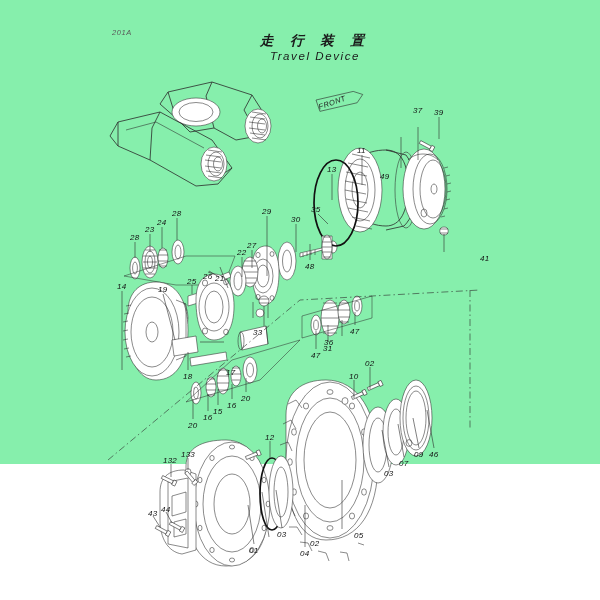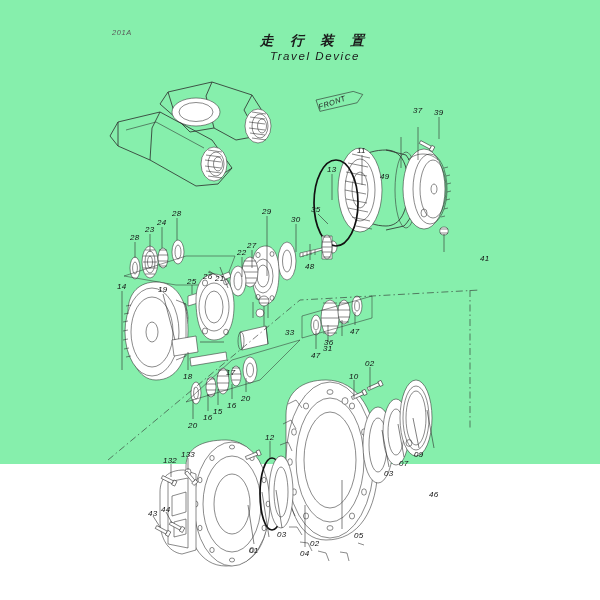--- a/index.html
+++ b/index.html
@@ -544,36 +544,36 @@
       <div class="cal" style="left: 247px; top: 241px;">27</div>
       <div class="cal" style="left: 117px; top: 282px;">14</div>
       <div class="cal" style="left: 158px; top: 285px;">19</div>
       <div class="cal" style="left: 226px; top: 340px; margin-top: 28px;">17</div>
       <div class="cal" style="left: 183px; top: 372px;">18</div>
       <div class="cal" style="left: 188px; top: 421px;">20</div>
       <div class="cal" style="left: 203px; top: 413px;">16</div>
       <div class="cal" style="left: 213px; top: 407px;">15</div>
       <div class="cal" style="left: 227px; top: 401px;">16</div>
       <div class="cal" style="left: 241px; top: 394px;">20</div>
-      <div class="cal" style="left: 253px; top: 328px; margin-left: 32px;">33</div>
+      <div class="cal" style="left: 253px; top: 328px;">33</div>
       <div class="cal" style="left: 311px; top: 351px;">47</div>
       <div class="cal" style="left: 323px; top: 344px;">31</div>
       <div class="cal" style="left: 324px; top: 338px;">36</div>
       <div class="cal" style="left: 350px; top: 327px;">47</div>
       <div class="cal" style="left: 349px; top: 372px;">10</div>
       <div class="cal" style="left: 365px; top: 359px;">02</div>
       <div class="cal" style="left: 265px; top: 433px;">12</div>
       <div class="cal" style="left: 163px; top: 456px;">132</div>
       <div class="cal" style="left: 181px; top: 450px;">133</div>
       <div class="cal" style="left: 148px; top: 509px;">43</div>
       <div class="cal" style="left: 161px; top: 505px;">44</div>
       <div class="cal" style="left: 249px; top: 546px;">01</div>
       <div class="cal" style="left: 264px; top: 539px; padding-left: 46px;">02</div>
       <div class="cal" style="left: 277px; top: 530px;">03</div>
       <div class="cal" style="left: 300px; top: 549px;">04</div>
       <div class="cal" style="left: 337px; top: 531px; padding-left: 17px;">05</div>
       <div class="cal" style="left: 384px; top: 469px;">03</div>
       <div class="cal" style="left: 399px; top: 459px; text-align: right;">07</div>
       <div class="cal" style="left: 414px; top: 450px;">09</div>
-      <div class="cal" style="left: 429px; top: 450px; margin-top: 40px;">46</div>
+      <div class="cal" style="left: 429px; top: 450px;">46</div>
     </div>
 
 </div>
 
 </body></html>

